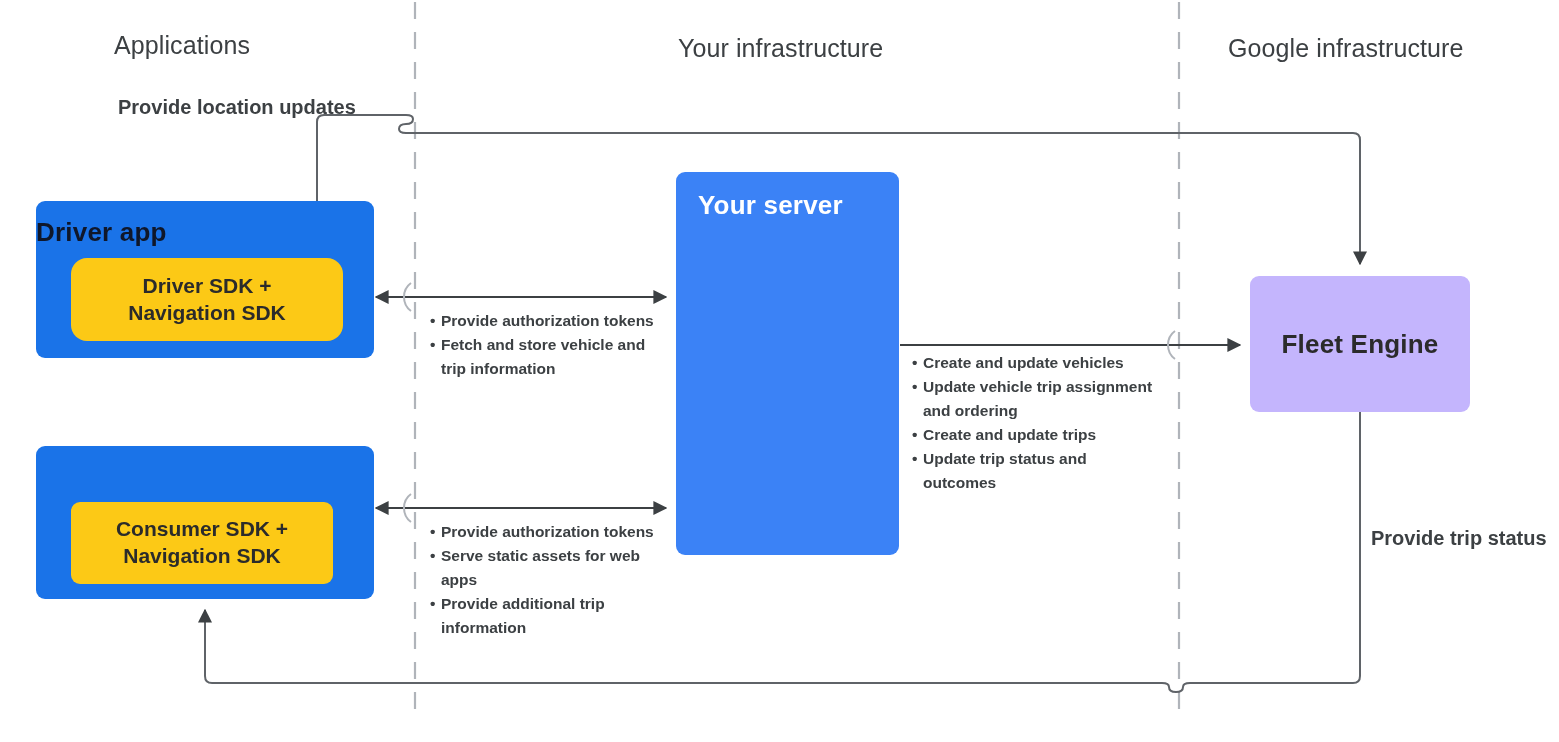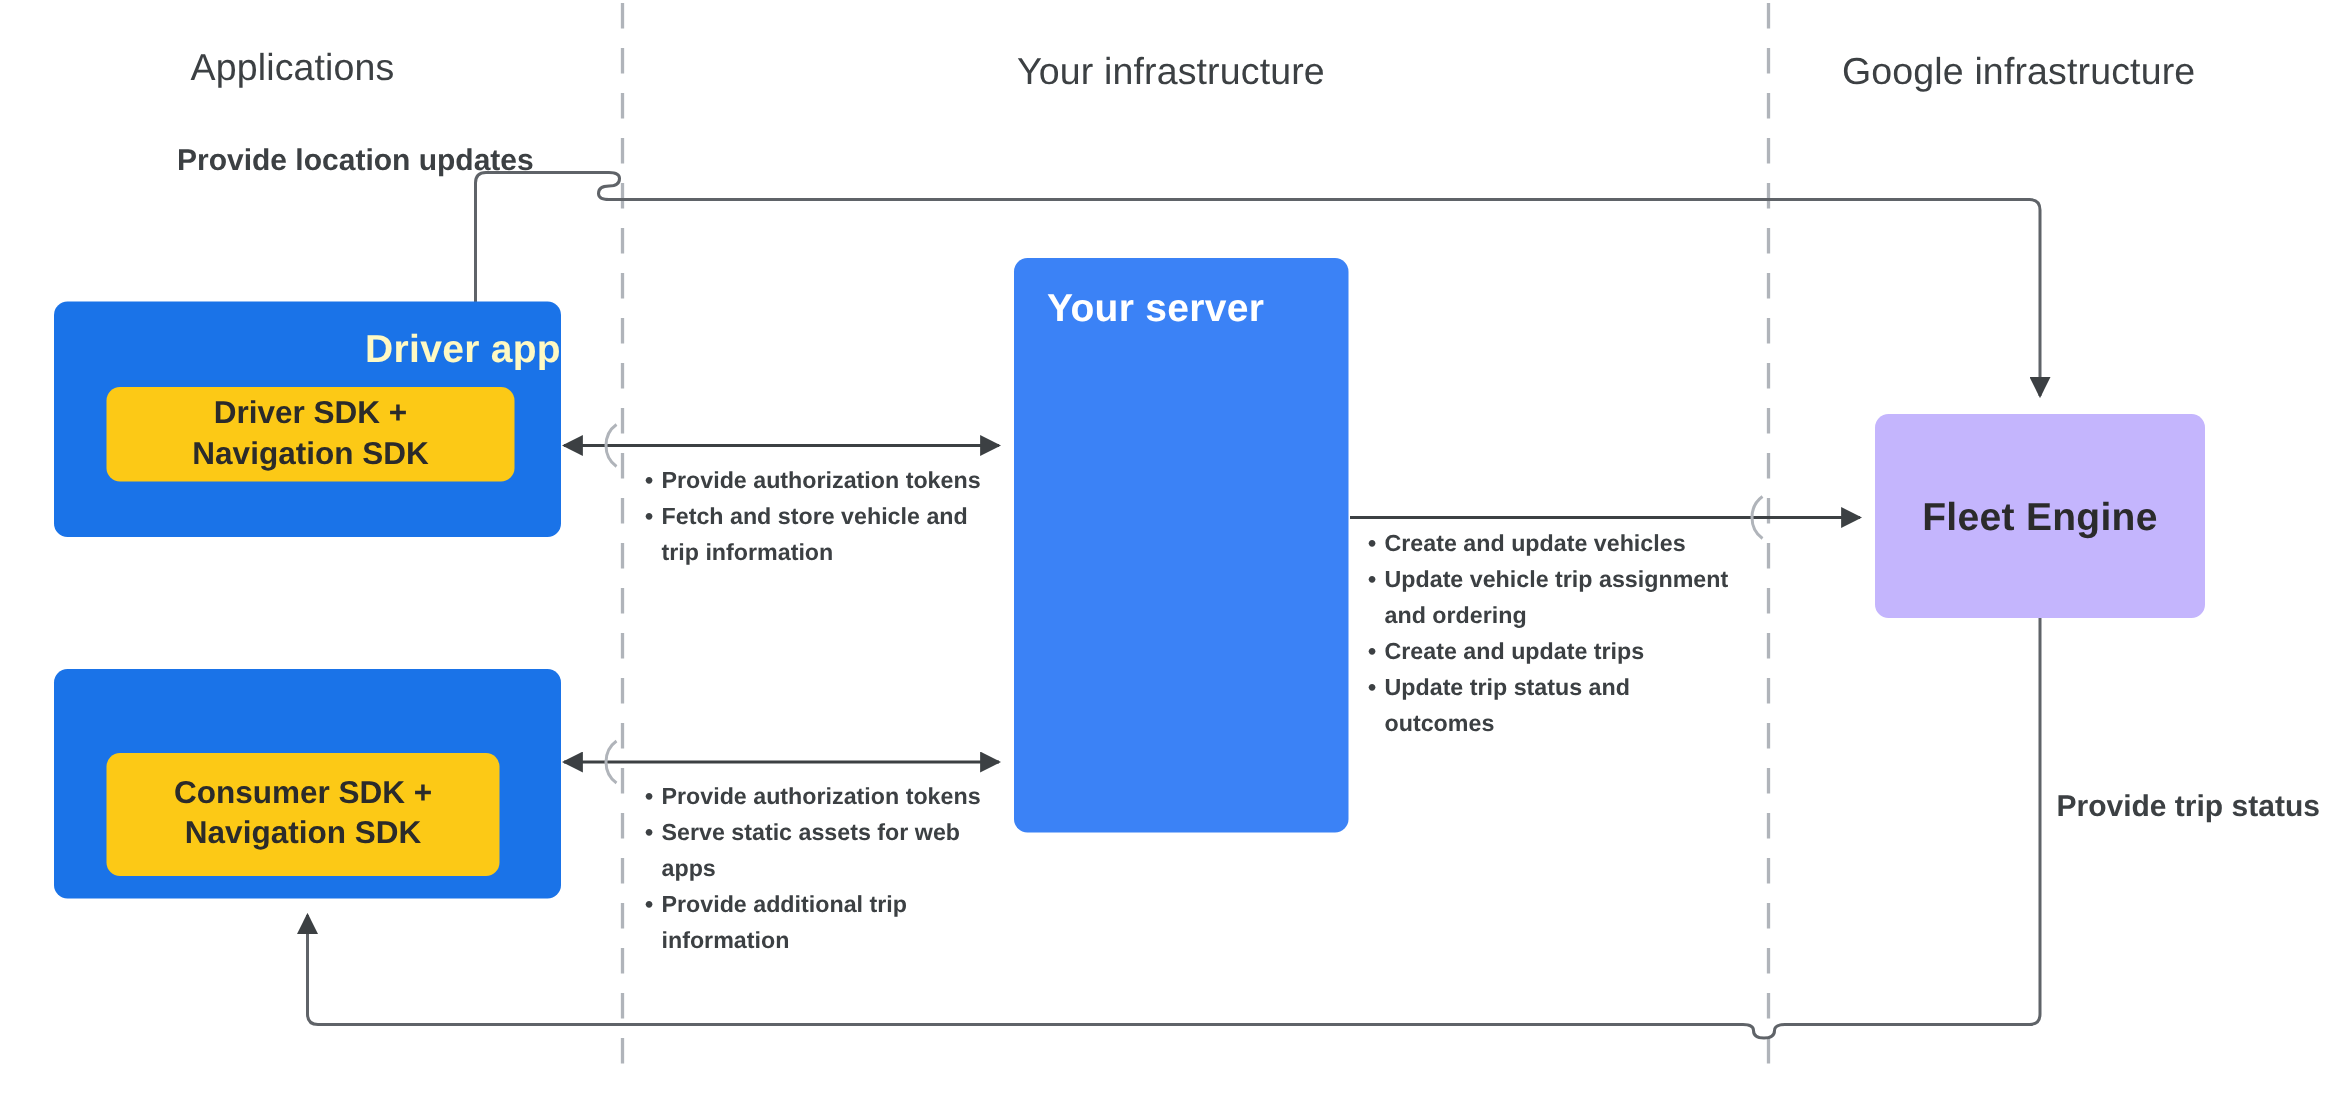--- a/index.html
+++ b/index.html
@@ -28,58 +28,58 @@
   }
   
   .col-header {
     position: absolute;
     font-size: 25px;
     font-weight: 400;
     color: #3c4043;
     letter-spacing: 0.1px;
     white-space: nowrap;
   }
-  #hdr-applications { left: 127px; top: 31px; }
+  #hdr-applications { left: 114px; top: 31px; }
   #hdr-your-infra   { left: 678px; top: 34px; }
   #hdr-google-infra { left: 1228px; top: 34px; text-align: right; }
 
   
   .app-box {
     position: absolute;
     background: #1a73e8;
     border-radius: 9px;
     box-sizing: border-box;
   }
   .app-title {
     position: absolute;
     left: 0;
     width: 100%;
-    text-align: right;
-    color: #fef9c3;
+    text-align: left;
+    color: #0f172a;
     font-size: 26px;
     font-weight: bold;
     letter-spacing: 0.2px;
   }
   .sdk-box {
     position: absolute;
     background: #fcc916;
     border-radius: 9px;
     box-sizing: border-box;
     display: flex;
     align-items: center;
     justify-content: center;
     text-align: center;
     color: #2b2b2b;
     font-size: 21px;
     font-weight: bold;
     line-height: 1.27;
   }
   #driver-app   { left: 36px;  top: 201px; width: 338px; height: 157px; }
   #driver-app .app-title { top: 16px; }
-  #driver-sdk   { left: 35px;  top: 57px;  width: 272px; height: 63px; }
+  #driver-sdk   { left: 35px;  top: 57px;  width: 272px; height: 83px; border-radius: 16px; }
 
   #consumer-app { left: 36px;  top: 446px; width: 338px; height: 153px; }
   #consumer-app .app-title { top: 14px; }
   #consumer-sdk { left: 35px;  top: 56px;  width: 262px; height: 82px; }
 
   
   #your-server {
     position: absolute;
     left: 676px;
     top: 172px;

